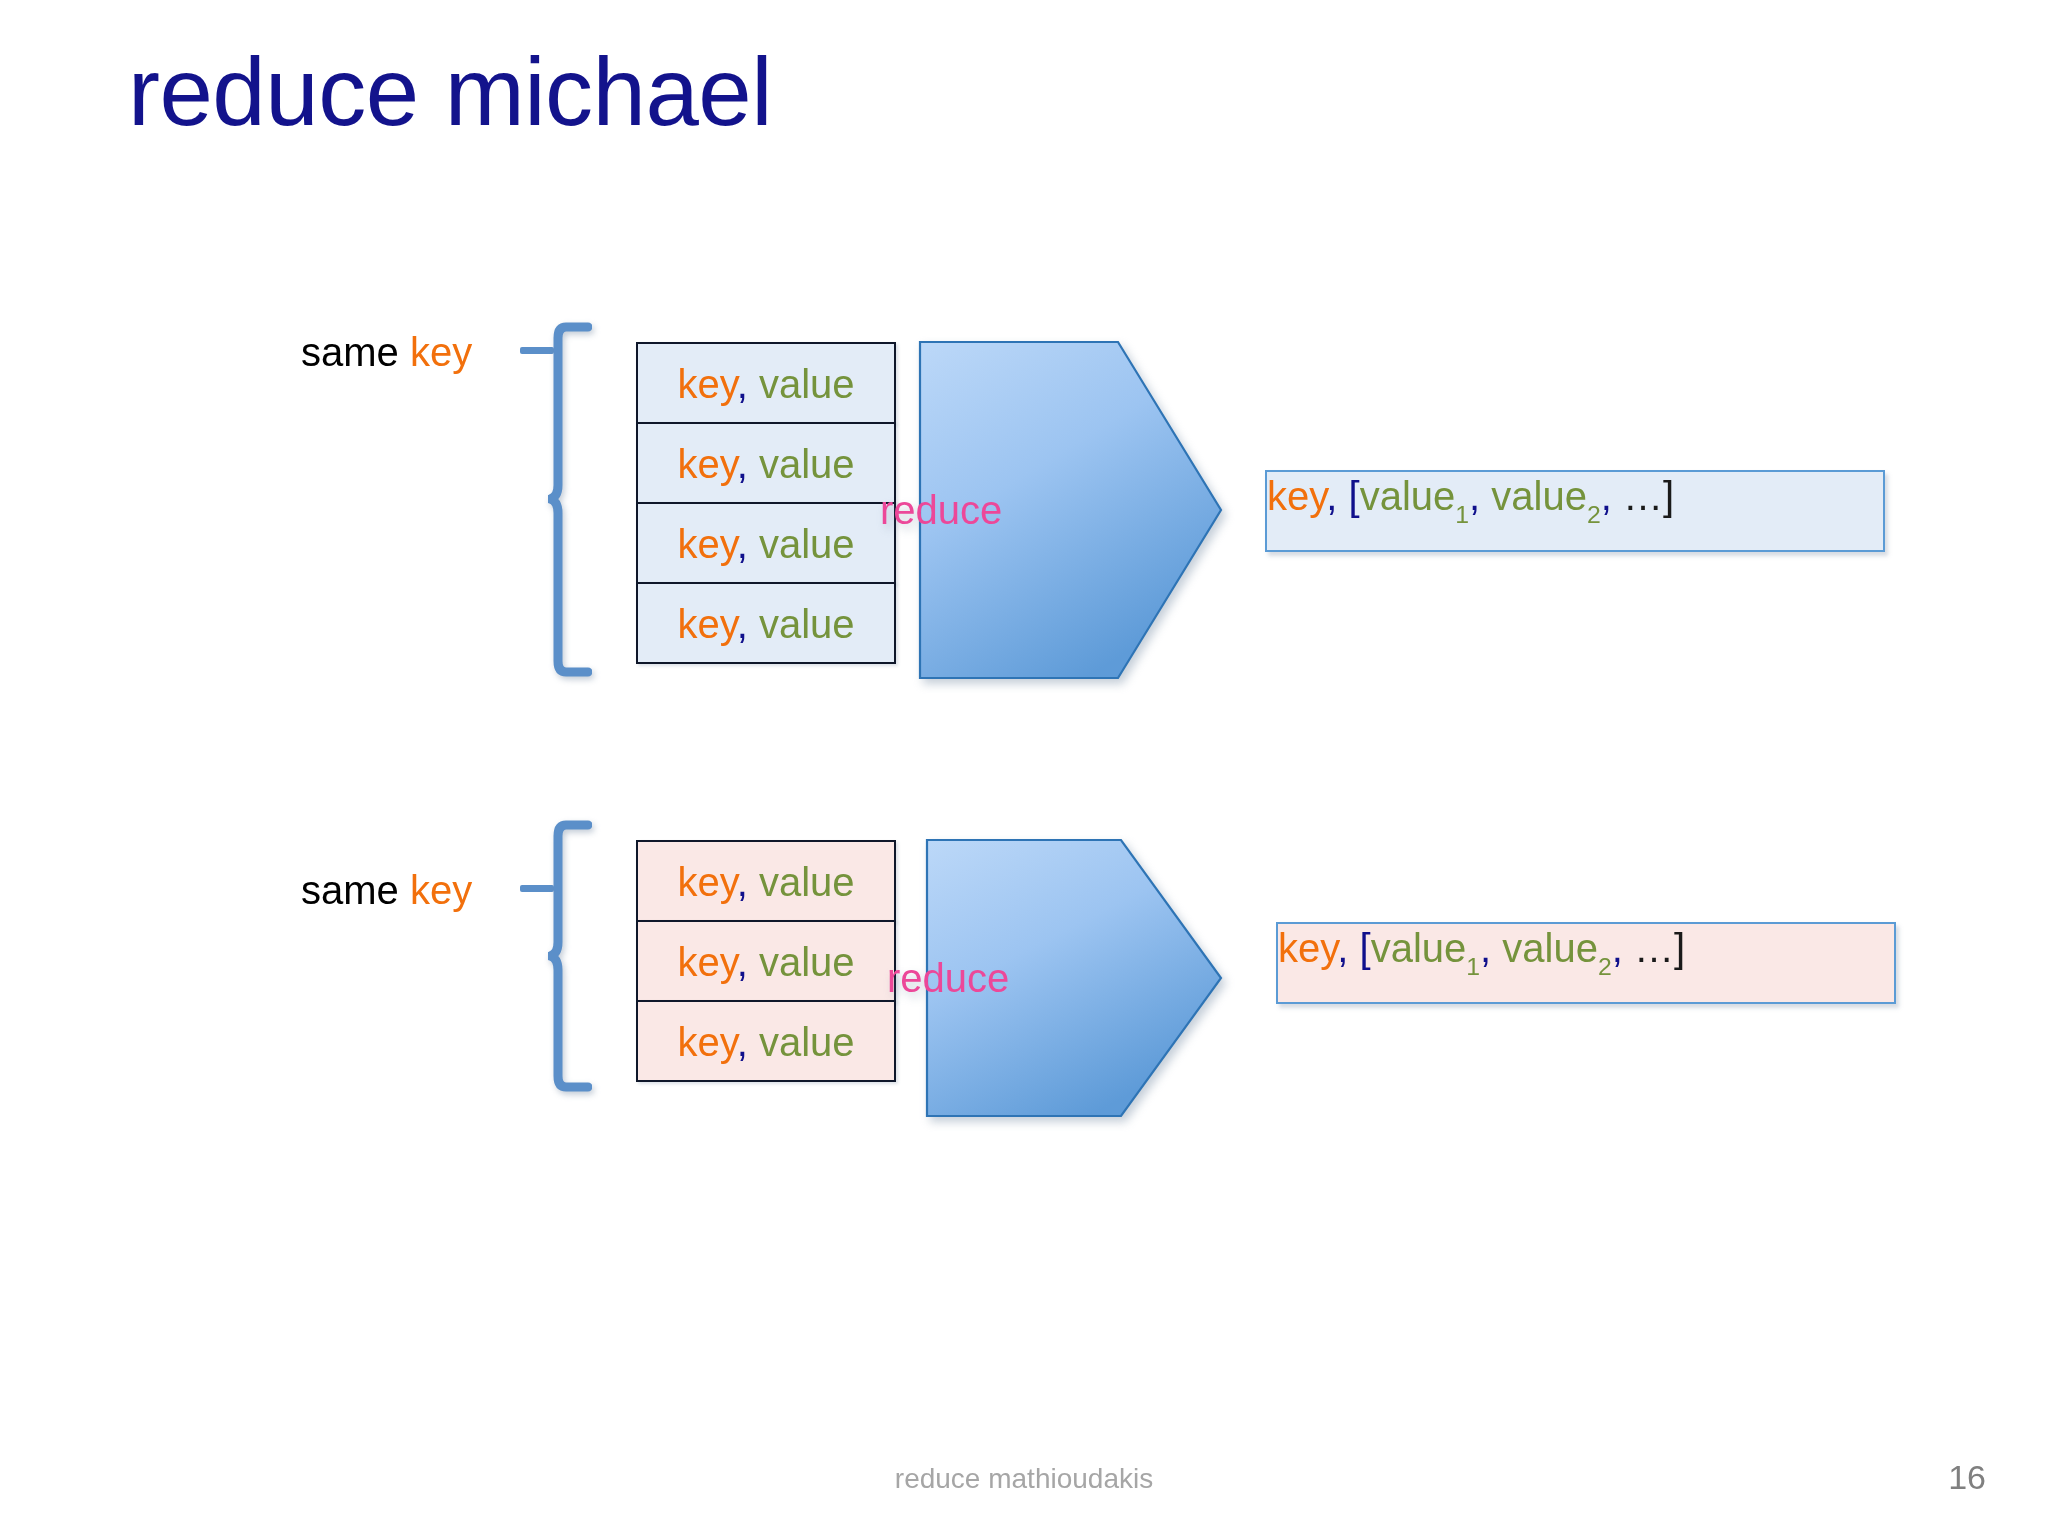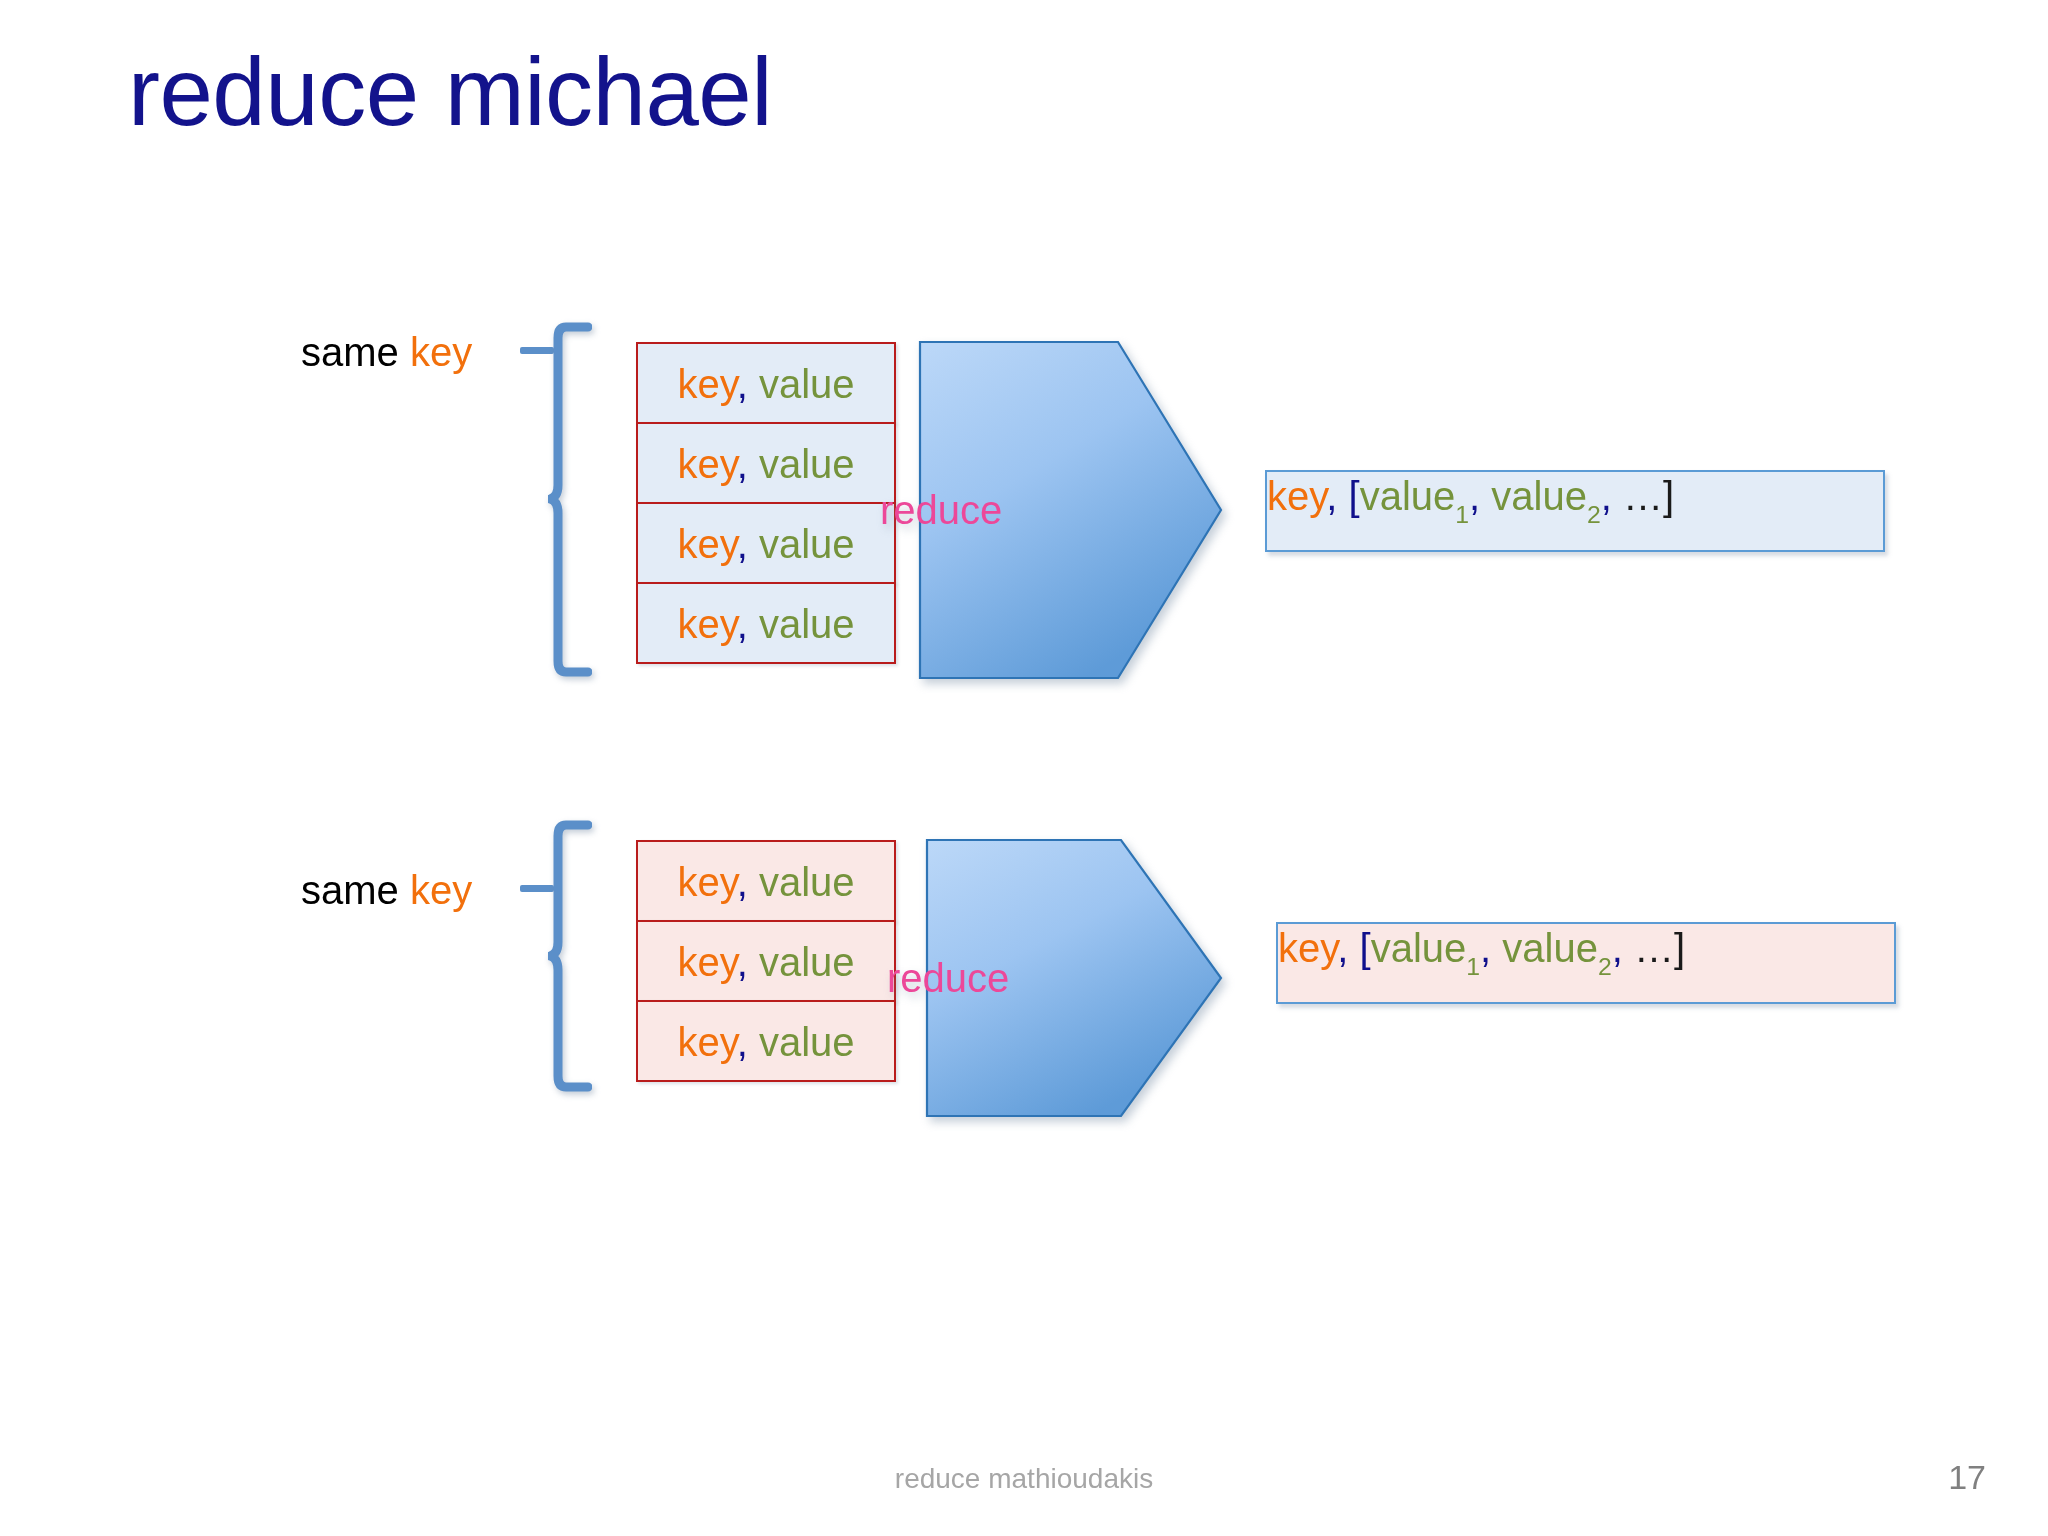--- a/index.html
+++ b/index.html
@@ -80,21 +80,21 @@
     position: absolute;
     width: 260px;
   }
   .kv-box {
     box-sizing: border-box;
     width: 260px;
     height: 82px;
     line-height: 80px;
     text-align: center;
     font-size: 40px;
-    border: 2px solid #b91c1c;
+    border: 2px solid #0f172a;
     margin-top: -2px;
     white-space: nowrap;
     box-shadow: 2px 2px 3px rgba(140,155,175,0.30);
   }
   .kv-box:first-child { margin-top: 0; }
   .kv-box.blue { background: #e3ecf7; }
   .kv-box.pink { background: #fae8e6; }
 
   .tok-key   { color: #f2700c; }
   .tok-comma { color: #10108c; }
@@ -267,13 +267,13 @@
       <span class="tok-brk">[</span><span class="tok-value">value</span><span class="tok-value tok-sub">1</span><span class="tok-comma">,</span>
       <span class="tok-value">value</span><span class="tok-value tok-sub">2</span><span class="tok-comma">,</span>
       <span class="tok-brk-close">…</span><span class="tok-brk-close">]</span>
     </div>
 
   </div>
 
 </div>
 
 <div id="footer-author">reduce mathioudakis</div>
-<div id="footer-page">17</div>
+<div id="footer-page">16</div>
 
 </body></html>

